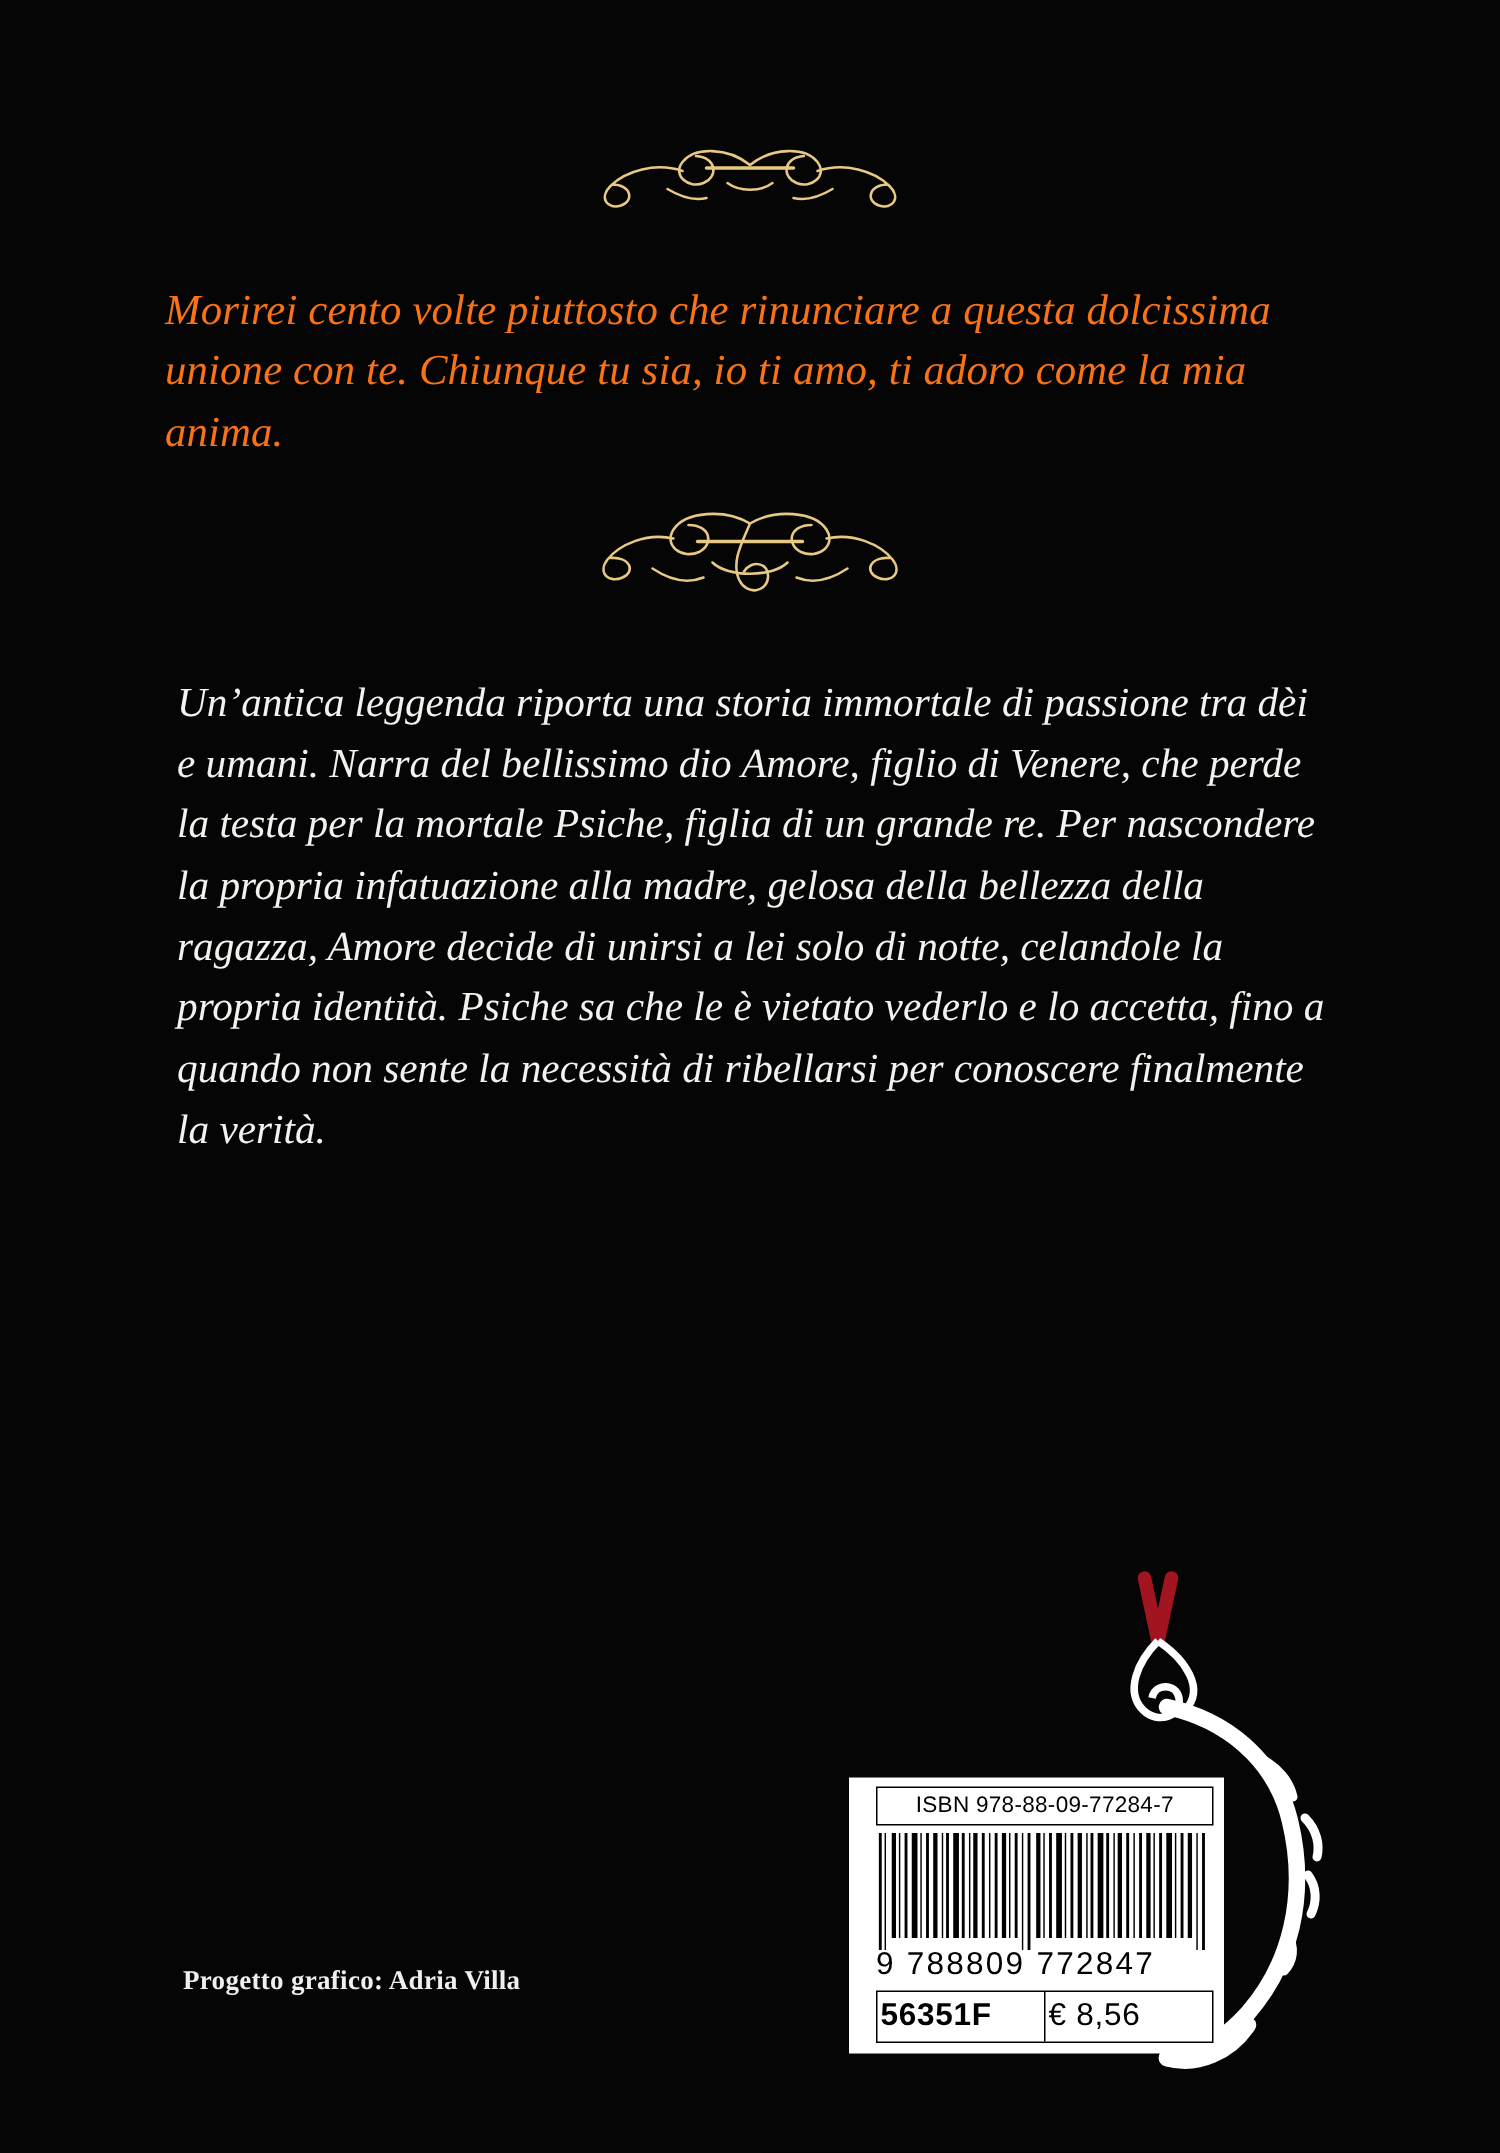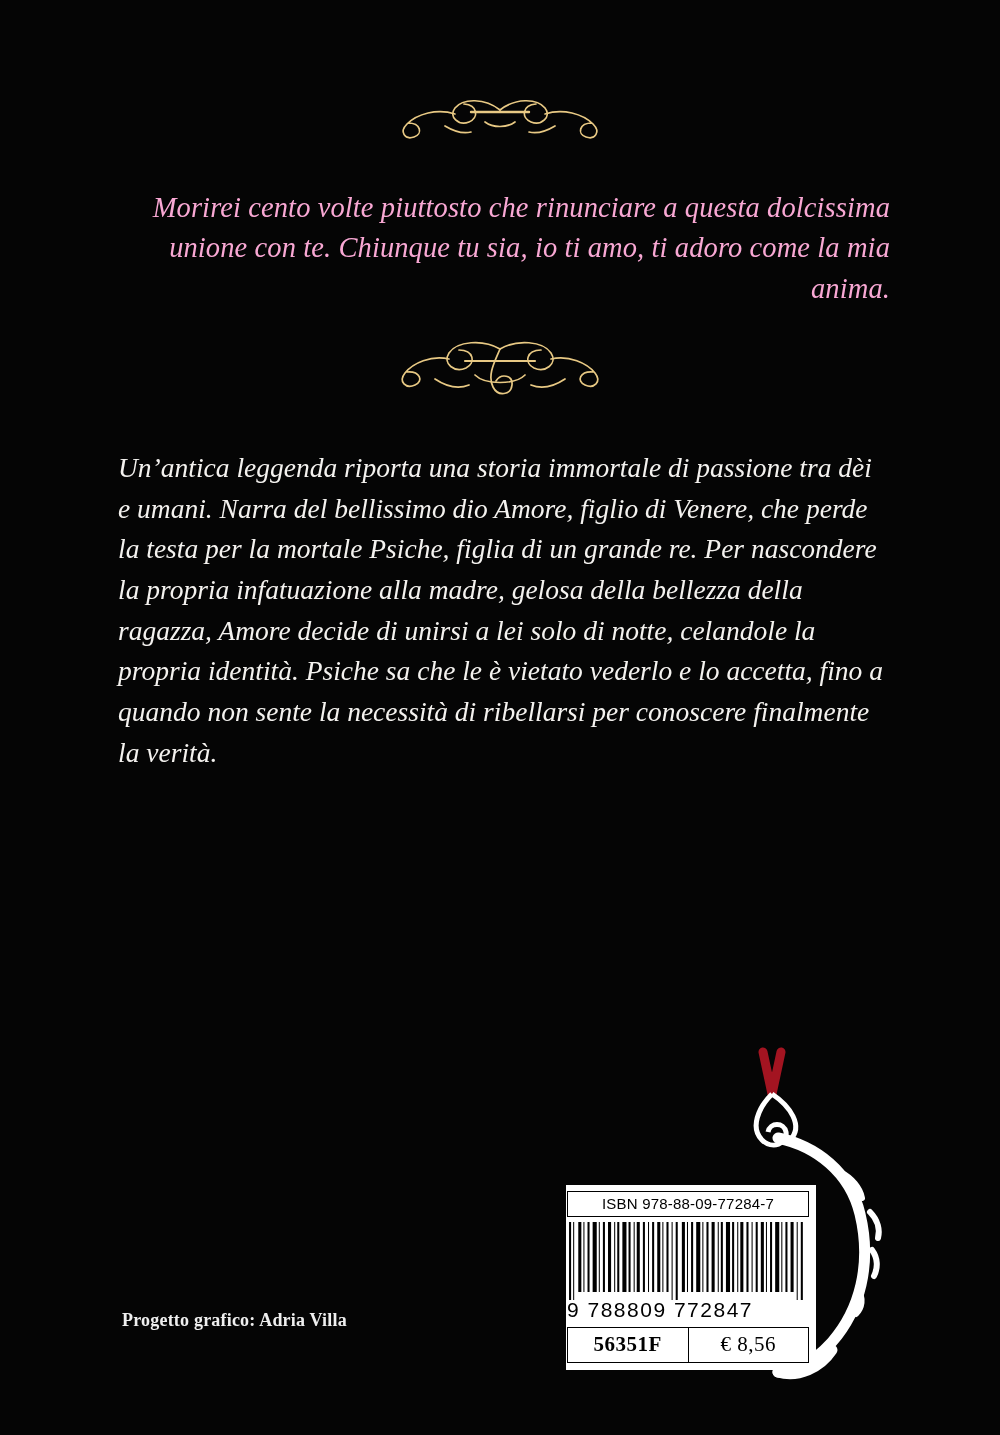--- a/index.html
+++ b/index.html
@@ -33,25 +33,25 @@
   .ornament svg { display: block; width: 100%; height: 100%; }
   #ornament-top { top: 92px; }
   #ornament-bottom { top: 335px; }
 
   
   .quote {
     position: absolute;
     top: 188px;
     left: 110px;
     width: 780px;
-    text-align: right;
+    text-align: left;
     font-style: italic;
     font-size: 28.5px;
     line-height: 1.42;
-    color: #f9a8d4;
+    color: #f97316;
     letter-spacing: 0.1px;
   }
 
   
   .blurb {
     position: absolute;
     top: 448px;
     left: 118px;
     width: 768px;
     font-size: 27.5px;
@@ -84,21 +84,21 @@
   .publisher-mark svg { display: block; width: 100%; height: 100%; }
 
   
   .barcode-block {
     position: absolute;
     left: 566px;
     top: 1185px;
     width: 250px;
     background: #ffffff;
     color: #000000;
-    padding: 6px 7px 7px 1px;
+    padding: 6px 7px 7px 18px;
     box-sizing: border-box;
     font-family: "Liberation Sans", sans-serif;
   }
   .isbn-line {
     border: 1px solid #000;
     font-size: 15px;
     padding: 3px 6px 4px 6px;
     letter-spacing: 0.2px;
     white-space: nowrap;
     text-align: center;
@@ -119,22 +119,22 @@
   }
   .price-row {
     display: flex;
     margin-top: 5px;
     border: 1px solid #000;
   }
   .price-row .cell {
     flex: 1;
     font-size: 21px;
     padding: 4px 2px 5px 2px;
-    text-align: center;
-    font-family: Liberation Serif, serif;
+    text-align: left;
+    font-family: Liberation Sans, sans-serif;
     letter-spacing: 0.5px;
   }
   .price-row .cell.left {
     border-right: 1px solid #000;
     font-weight: bold;
   }
 </style>
 </head>
 <body>
 

